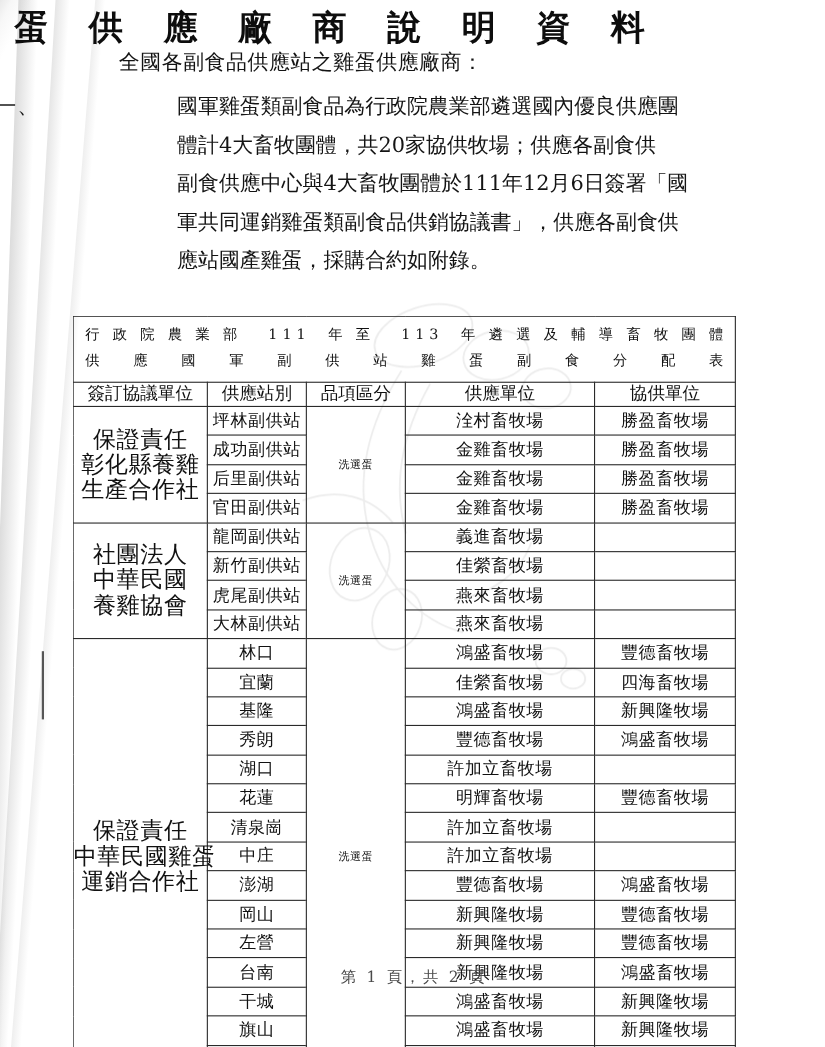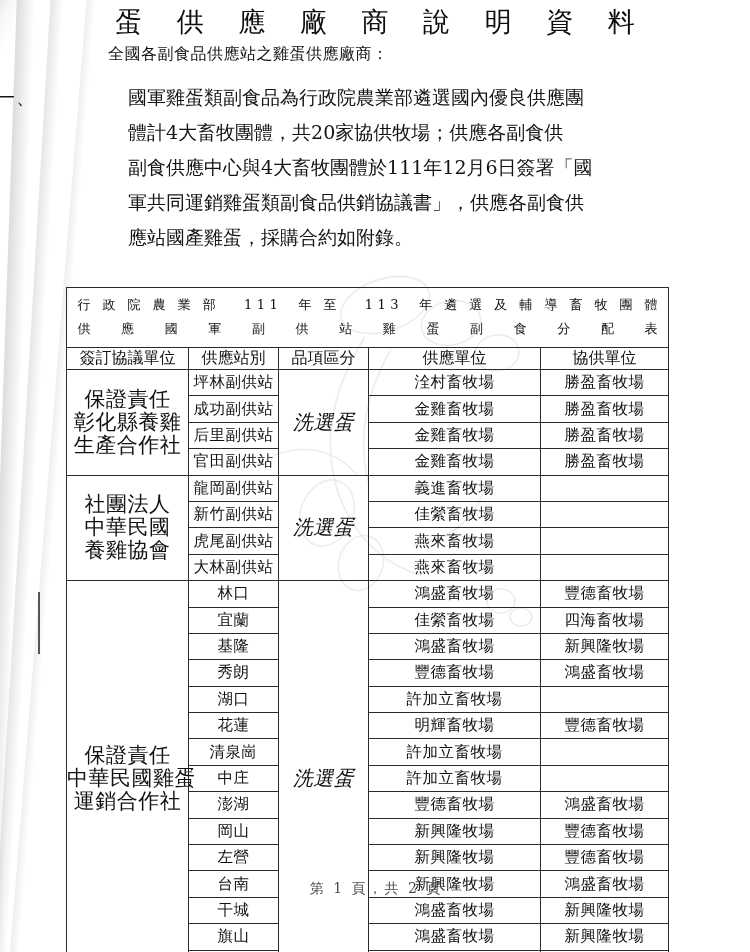--- a/index.html
+++ b/index.html
@@ -57,34 +57,34 @@
     width: 330px; height: 400px;
     z-index: 0;
     opacity: .30;
     pointer-events: none;
   }
 
   
   .doc-title {
     position: absolute;
     left: 0; right: 0; top: 4px;
-    text-align: center;
-    font-size: 27px;
-    font-weight: 400;
+    text-align: left;
+    font-size: 31px;
+    font-weight: 700;
     letter-spacing: 13px;
     text-indent: 13px;
     color: #0d0d0d;
     z-index: 3;
     font-family: "DejaVu Serif", "Liberation Serif", serif;
   }
 
   .lead {
     position: absolute;
     left: 108px; top: 44px;
-    font-size: 16px;
+    font-size: 19px;
     letter-spacing: 0.5px;
     z-index: 3;
   }
 
   .para {
     position: absolute;
     left: 0; top: 80px;
     width: 690px;
     z-index: 3;
     font-size: 19px;
@@ -96,20 +96,21 @@
     letter-spacing: 1px;
   }
   .para .body {
     margin-left: 128px;
     text-align: justify;
     text-align-last: left;
   }
   .para .body span.ln {
     display: block;
     white-space: nowrap;
+    margin-left: 33px;
   }
 
   
   #data-table {
     position: absolute;
     left: 66px;
     top: 287px;
     width: 602px;
     border-collapse: collapse;
     z-index: 3;
@@ -142,21 +143,21 @@
     font-size: 15.5px;
     height: 25.4px;
     letter-spacing: 0.5px;
   }
   td.org {
     font-size: 21px;
     line-height: 23px;
     letter-spacing: 0.5px;
   }
   td.org .org-line { display: block; white-space: nowrap; }
-  td.cat { font-size: 20px; font-style: italic; }
+  td.cat { font-size: 10px; }
   td.empty { }
 
   .page-footer {
     position: absolute;
     left: 0; right: 0;
     top: 880px;
     text-align: center;
     font-size: 14px;
     letter-spacing: 2.5px;
     text-indent: 2.5px;

